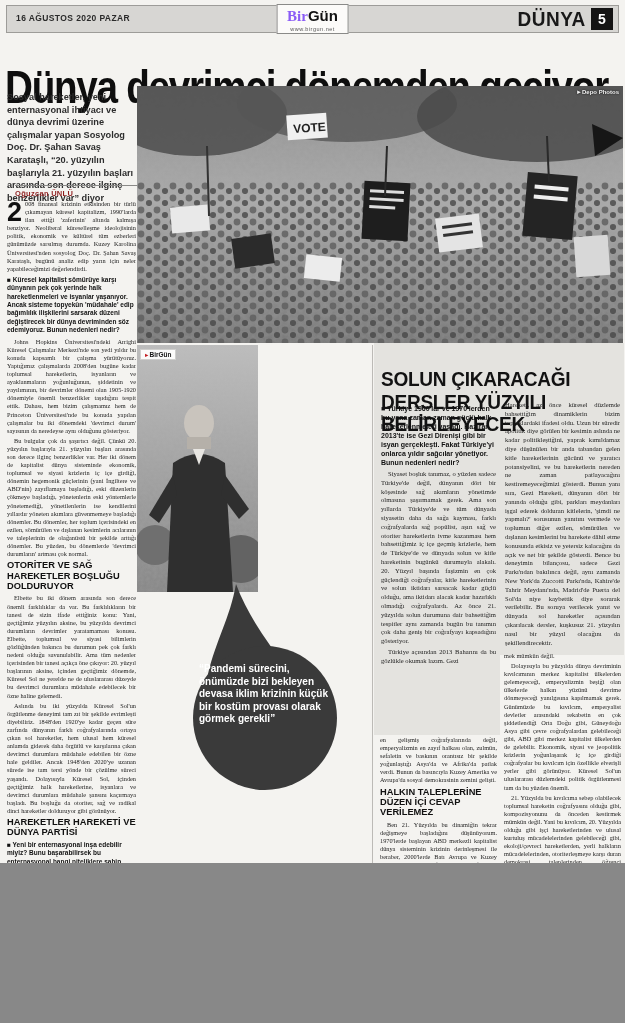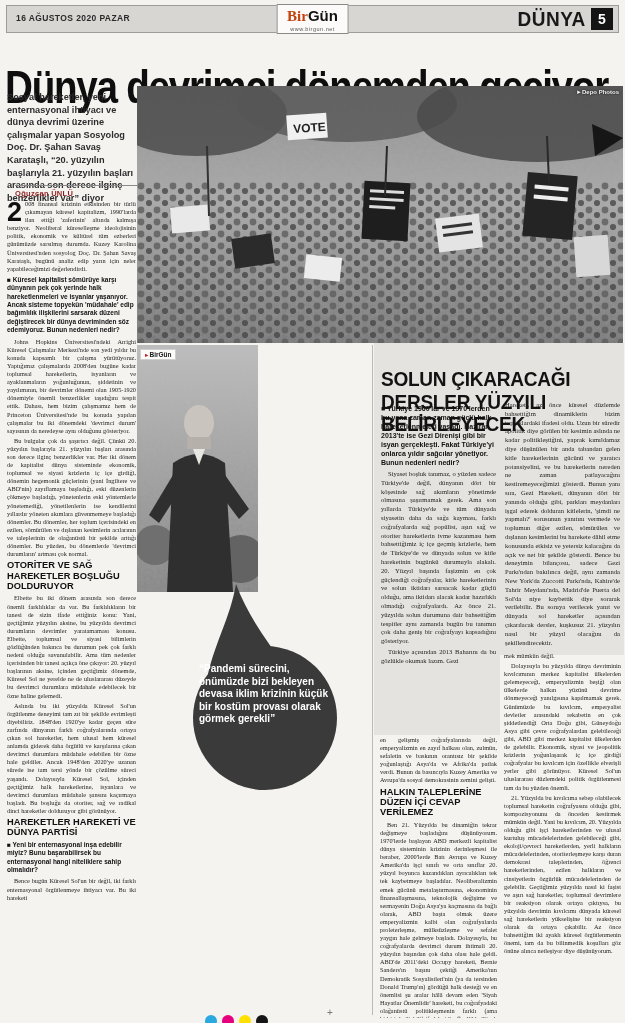--- a/index.html
+++ b/index.html
@@ -1,25 +1,25 @@
 <!DOCTYPE html>
 <html lang="tr"><head>
 <meta charset="utf-8">
 <style>
   html,body{margin:0;padding:0;background:#888;}
-  .page{position:relative;width:625px;height:1023px;background:#f4f3f0;overflow:hidden;
+  .page{position:relative;width:625px;height:863px;background:#f4f3f0;overflow:hidden;
         font-family:"Liberation Serif",serif;color:#1c1c1c;margin:0 auto;}
   
   .masthead{position:absolute;left:6px;top:5px;width:611px;height:26px;background:#d7d6d3;
             border:1px solid #9d9c99;display:flex;align-items:center;}
   .mh-date{position:absolute;left:9px;top:7px;font:700 8.5px "Liberation Sans",sans-serif;
            letter-spacing:.4px;color:#2a2a2a;}
   .logo-box{position:absolute;left:50%;top:-2px;transform:translateX(-50%);background:#fcfbf9;
             border:1px solid #8a8a88;padding:2px 10px 1px;text-align:center;line-height:1;}
-  .logo-bir{font:700 15px "Liberation Serif",serif;color:#c2410c;}
+  .logo-bir{font:700 15px "Liberation Serif",serif;color:#8b5cf6;}
   .logo-gun{font:900 15px "Liberation Sans",sans-serif;color:#111;}
   .logo-url{font:400 5.5px "Liberation Sans",sans-serif;color:#555;letter-spacing:.5px;margin-top:1px;}
   .mh-right{position:absolute;right:5px;top:0;height:26px;display:flex;align-items:center;gap:5px;}
   .mh-section{font:900 20px "Liberation Sans",sans-serif;letter-spacing:.5px;color:#181818;
               transform:scaleX(.95);transform-origin:right center;}
   .mh-pagebox{width:22px;height:22px;background:#141414;color:#fff;display:flex;align-items:center;
               justify-content:center;font:700 14px "Liberation Sans",sans-serif;}
   
   .headline{position:absolute;left:5px;top:31px;width:740px;white-space:nowrap;
             font:900 46px/50px "Liberation Sans",sans-serif;letter-spacing:-1.5px;color:#0e0e0e;

